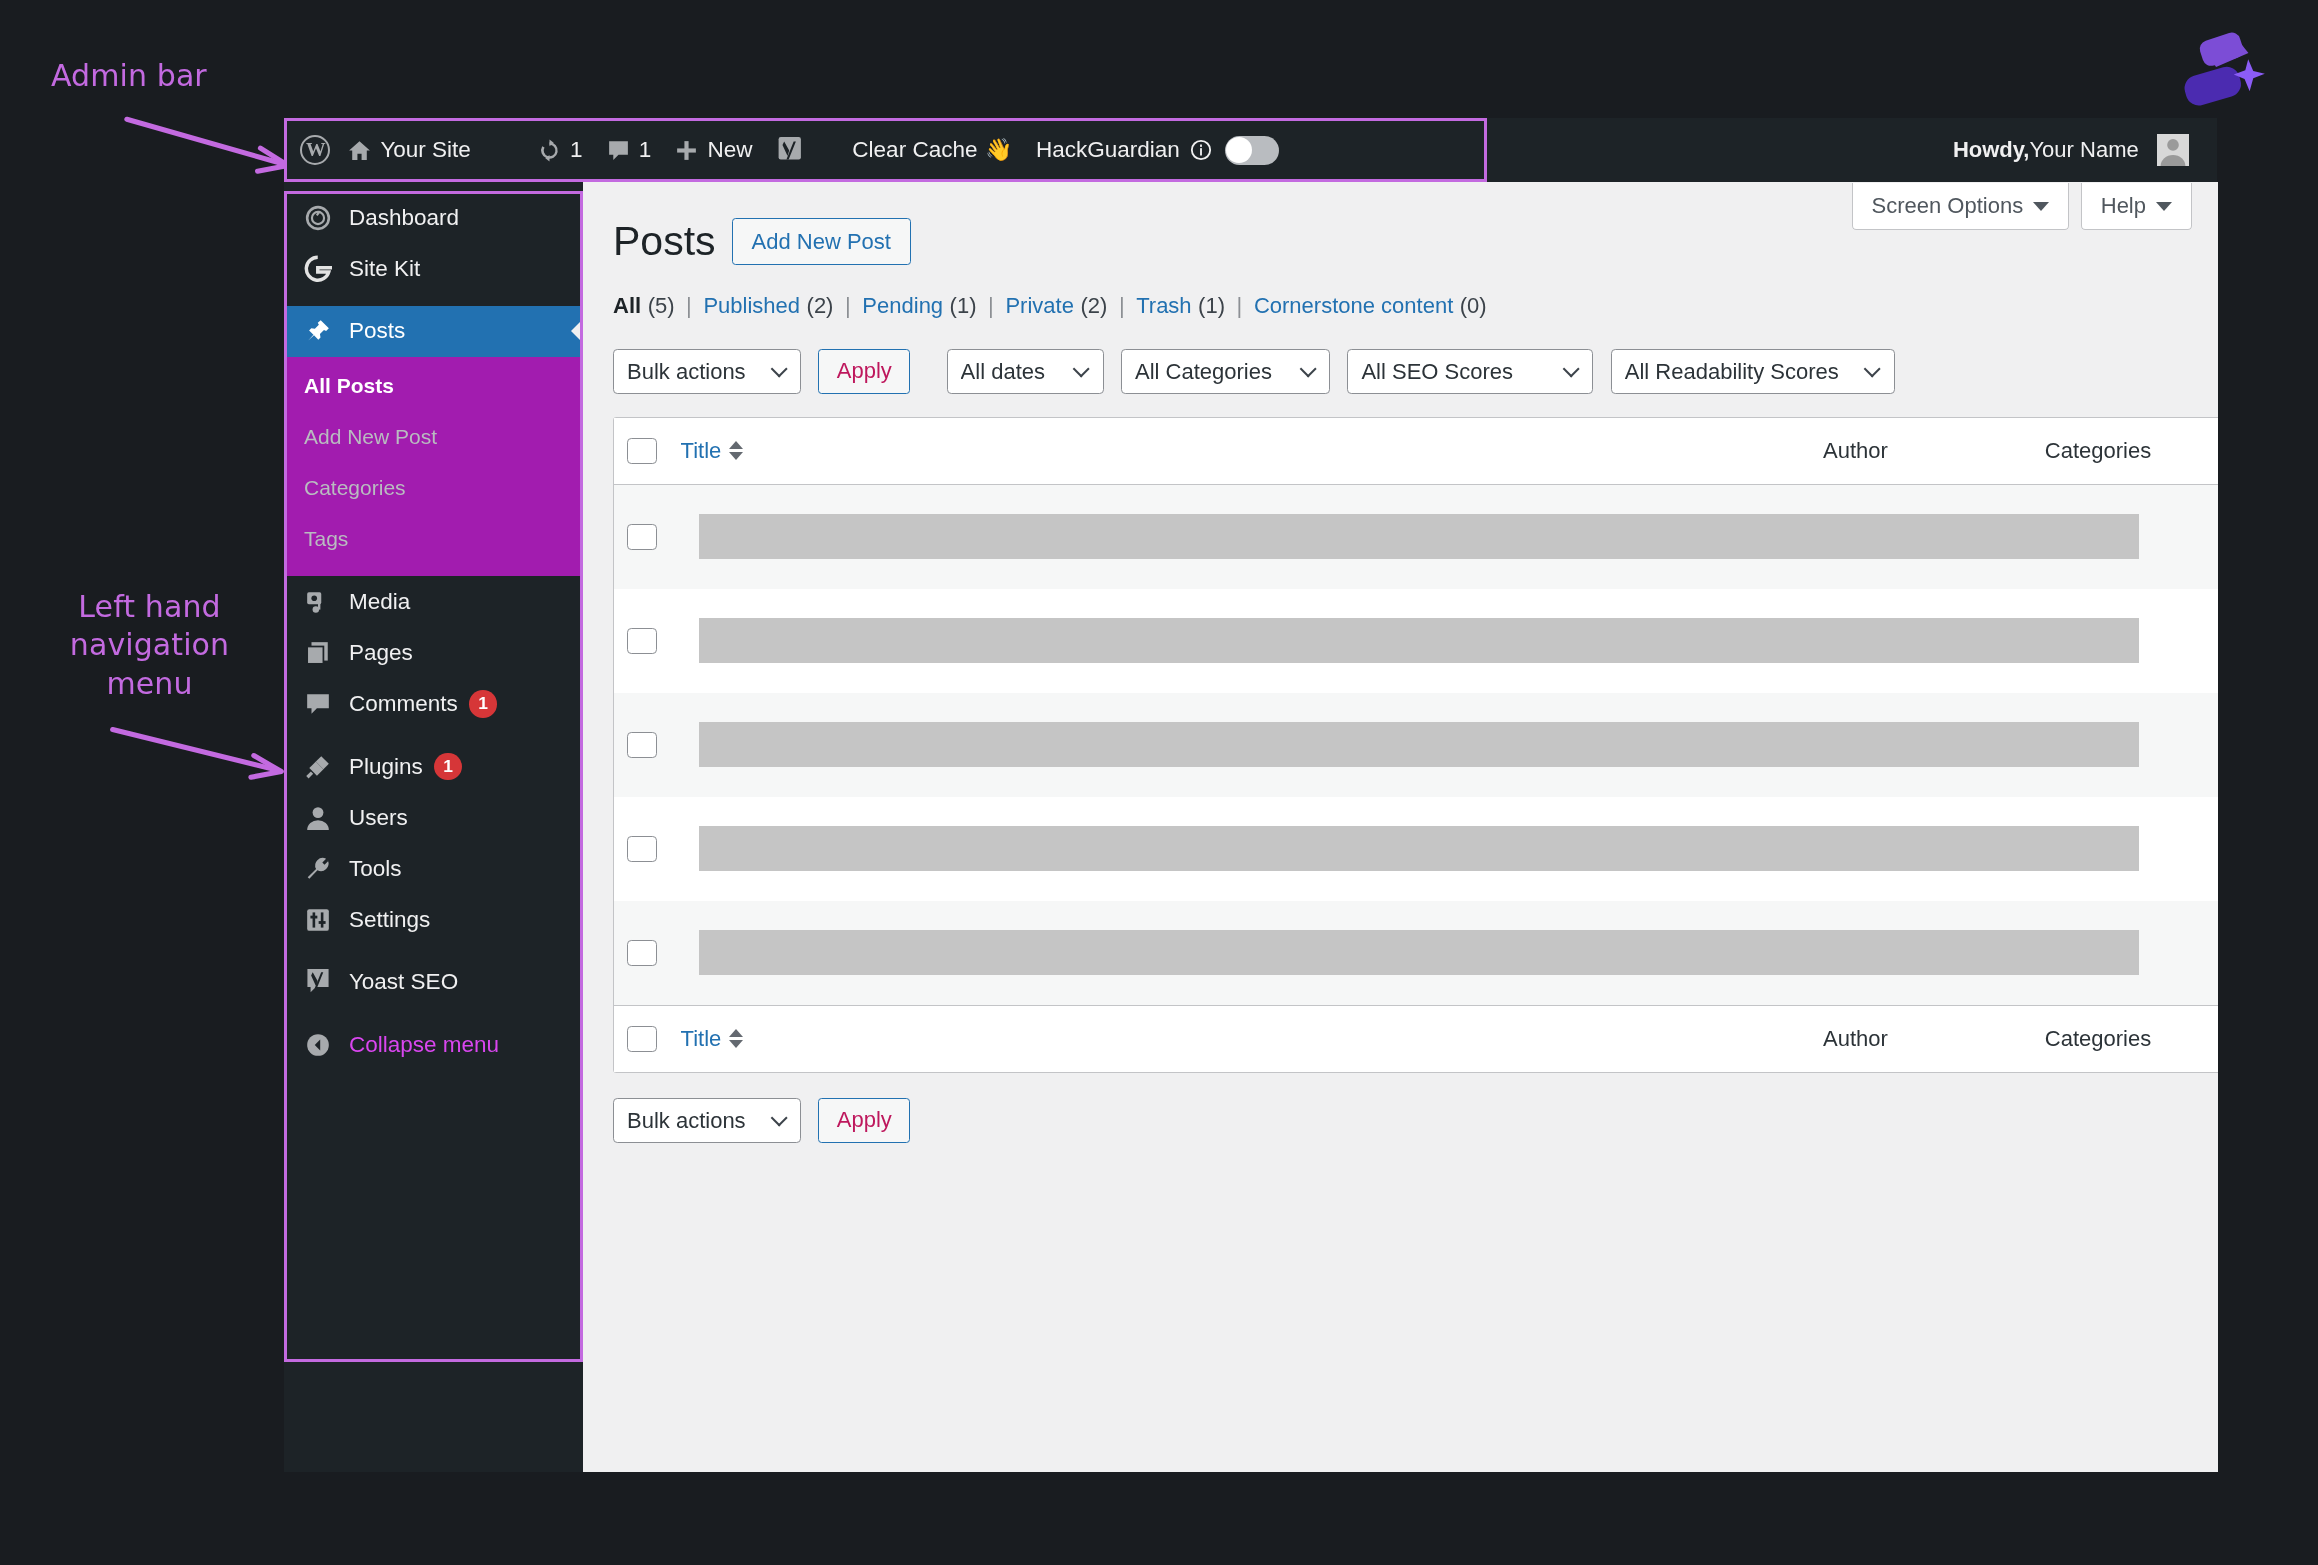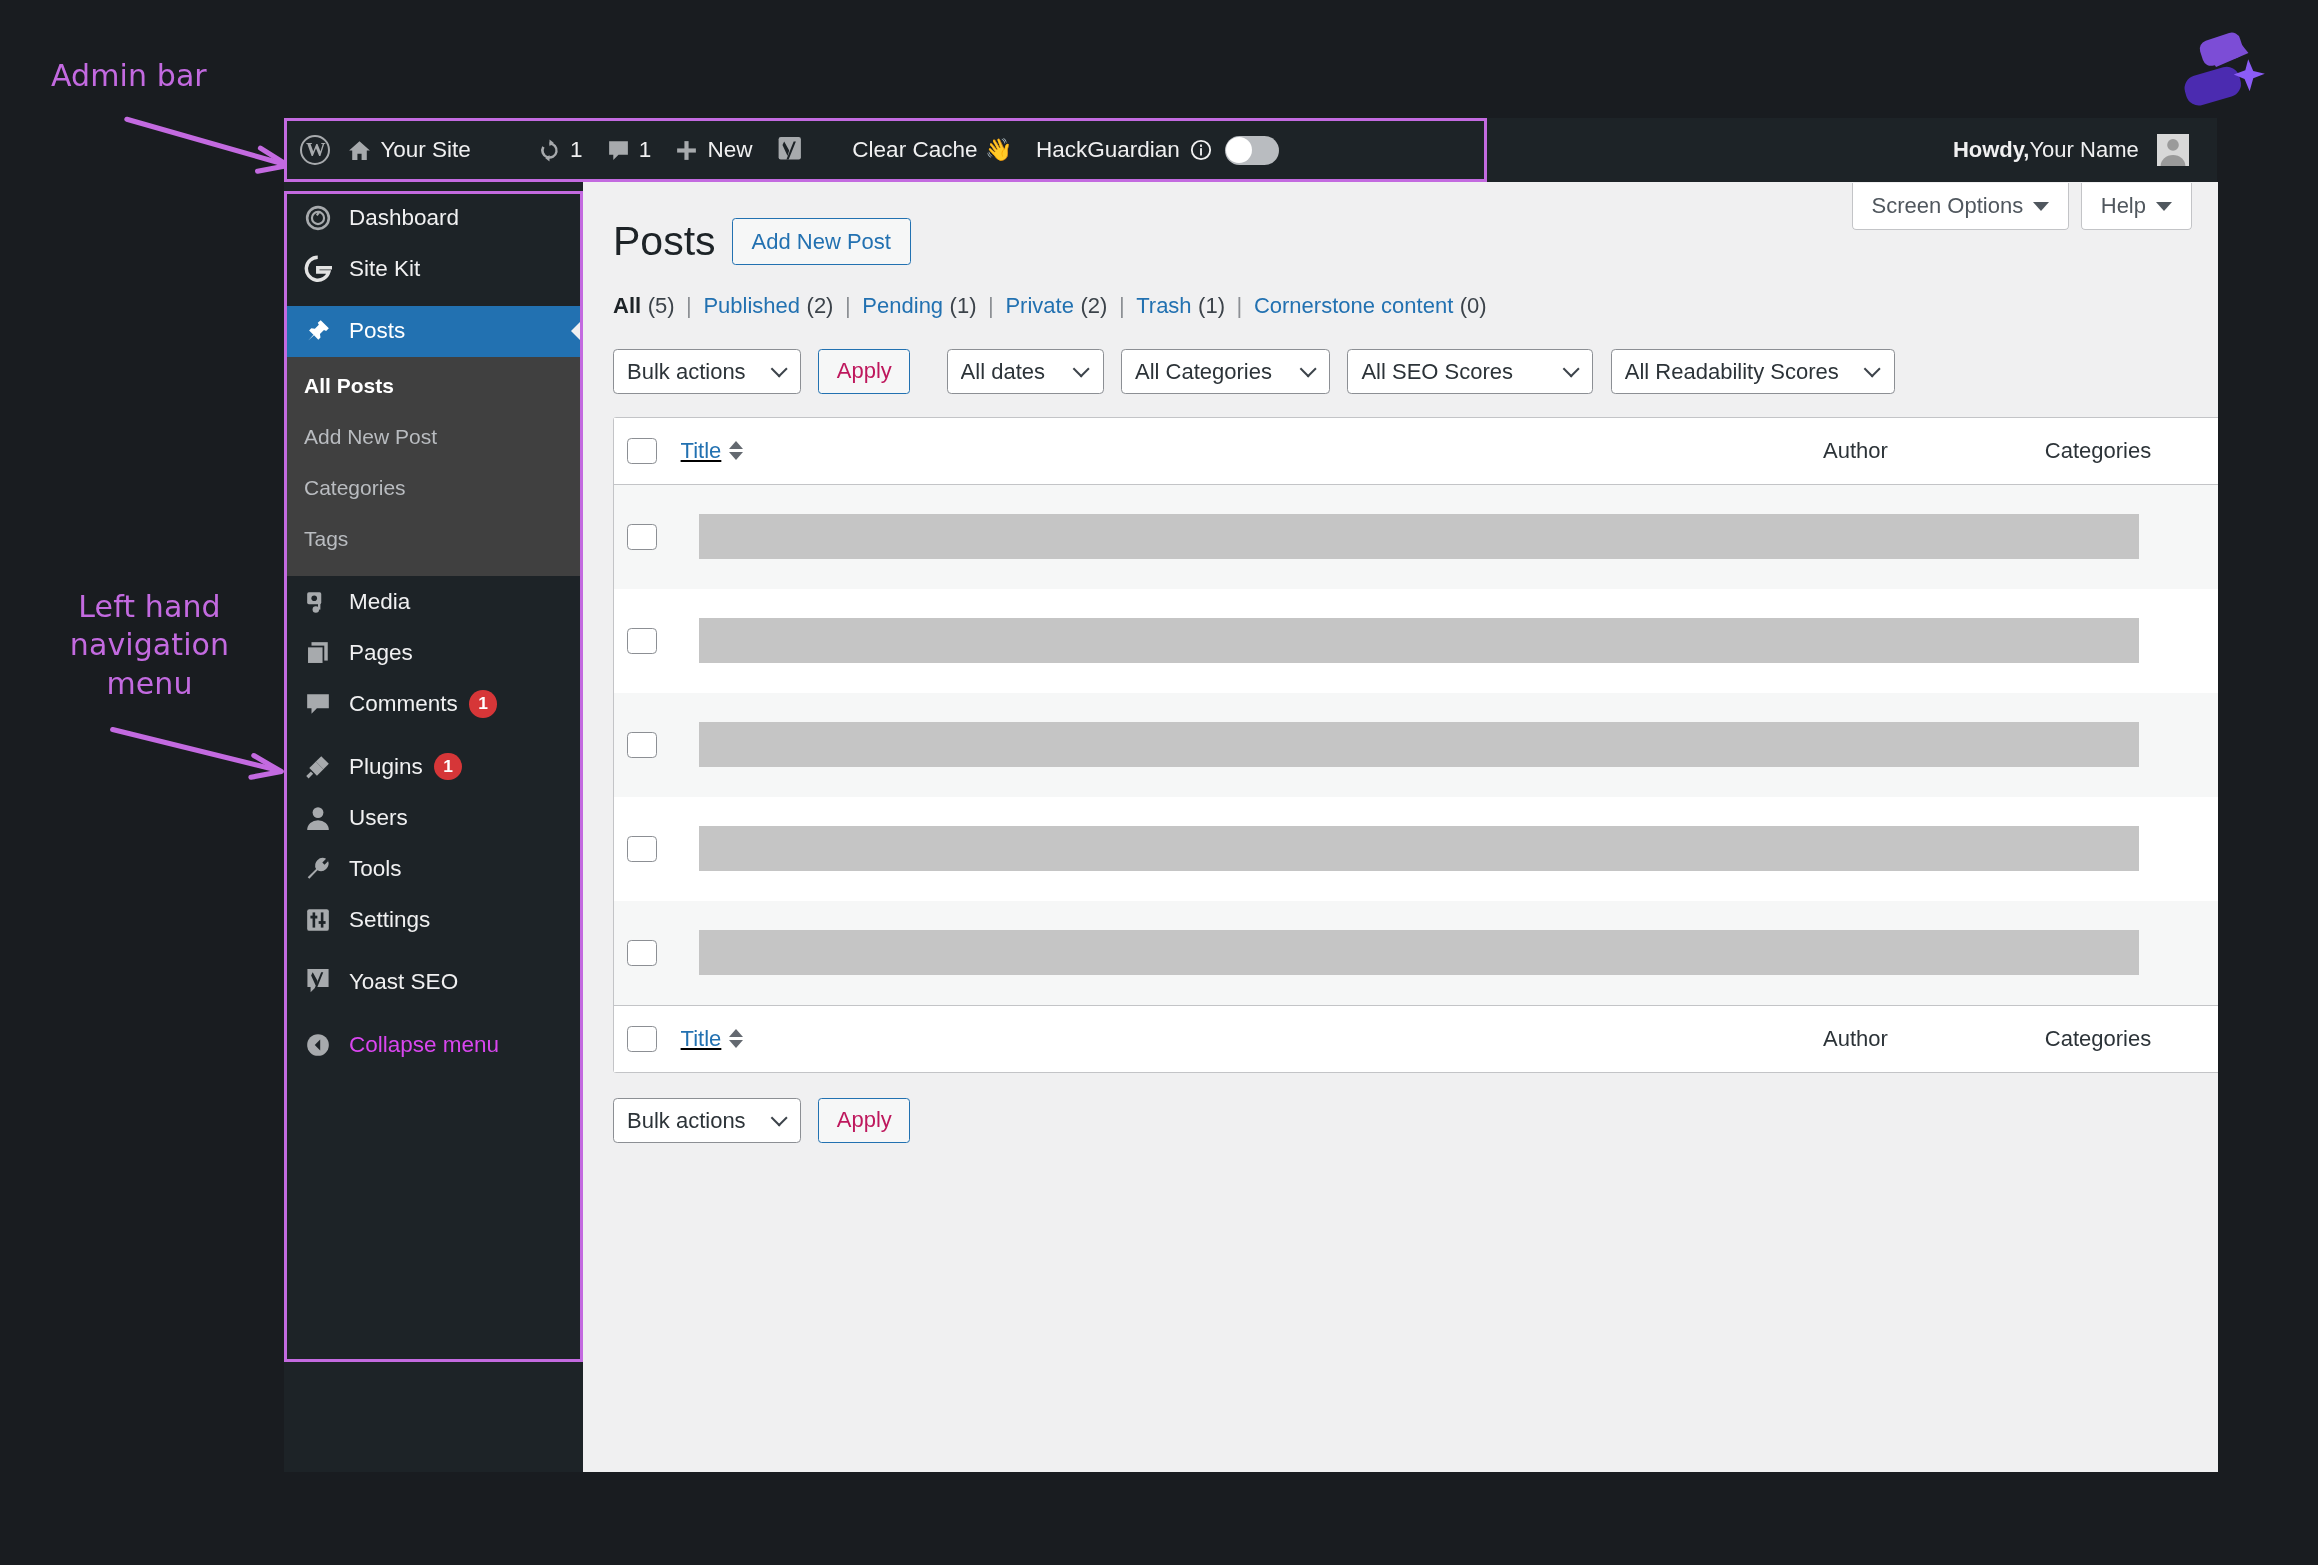--- a/index.html
+++ b/index.html
@@ -112,21 +112,21 @@
     border-bottom: 13px solid transparent;
     border-right: 13px solid #f0f0f1;
   }
   .menu-sep { height: 11.6px; }
   .badge {
     display: inline-flex; align-items: center; justify-content: center;
     min-width: 27.5px; height: 27.5px; padding: 0 7.2px;
     border-radius: 13.8px; background: #d63638; color: #fff;
     font-size: 17.4px; font-weight: bold; margin-left: 11.6px;
   }
-  #submenu { background: #404040; padding: 4.3px 0 11.6px 0; }
+  #submenu { background: #a21caf; padding: 4.3px 0 11.6px 0; }
   .submenu-item {
     height: 51px; display: flex; align-items: center;
     padding-left: 20px; font-size: 21px; color: #b9bcc0;
   }
   .submenu-item.current { color: #fff; font-weight: bold; }
   #collapse-menu { color: #d946ef; }
 
   
   #content {
     position: absolute; left: 299px; top: 64px;
@@ -206,21 +206,21 @@
   .tbl-row {
     display: flex; align-items: center;
     border-bottom: 0.7px solid #c3c4c7;
   }
   .tbl-head { height: 67px; background: #fff; }
   .col-cb { width: 55px; display: flex; justify-content: center; align-items: center; }
   .cb {
     width: 30px; height: 26px; border: 1.4px solid #8c8f94;
     border-radius: 4.3px; background: #fff; display: block;
   }
-  .col-title { flex: 1; display: flex; align-items: center; padding-left: 11.6px; text-decoration: underline; }
+  .col-title { flex: 1; display: flex; align-items: center; padding-left: 11.6px; }
   .col-author { width: 239px; text-align: center; }
   .col-cats { width: 246px; text-align: center; }
   .th-txt { font-size: 22px; color: #2271b1; }
   .th-txt.plain { color: #2c3338; }
   .sort-ind { display: inline-flex; flex-direction: column; gap: 2.2px; margin-left: 7.2px; }
   .sort-ind i {
     width: 0; height: 0; display: block;
     border-left: 7.2px solid transparent; border-right: 7.2px solid transparent;
   }
   .sort-ind i.up { border-bottom: 8px solid #646970; }

